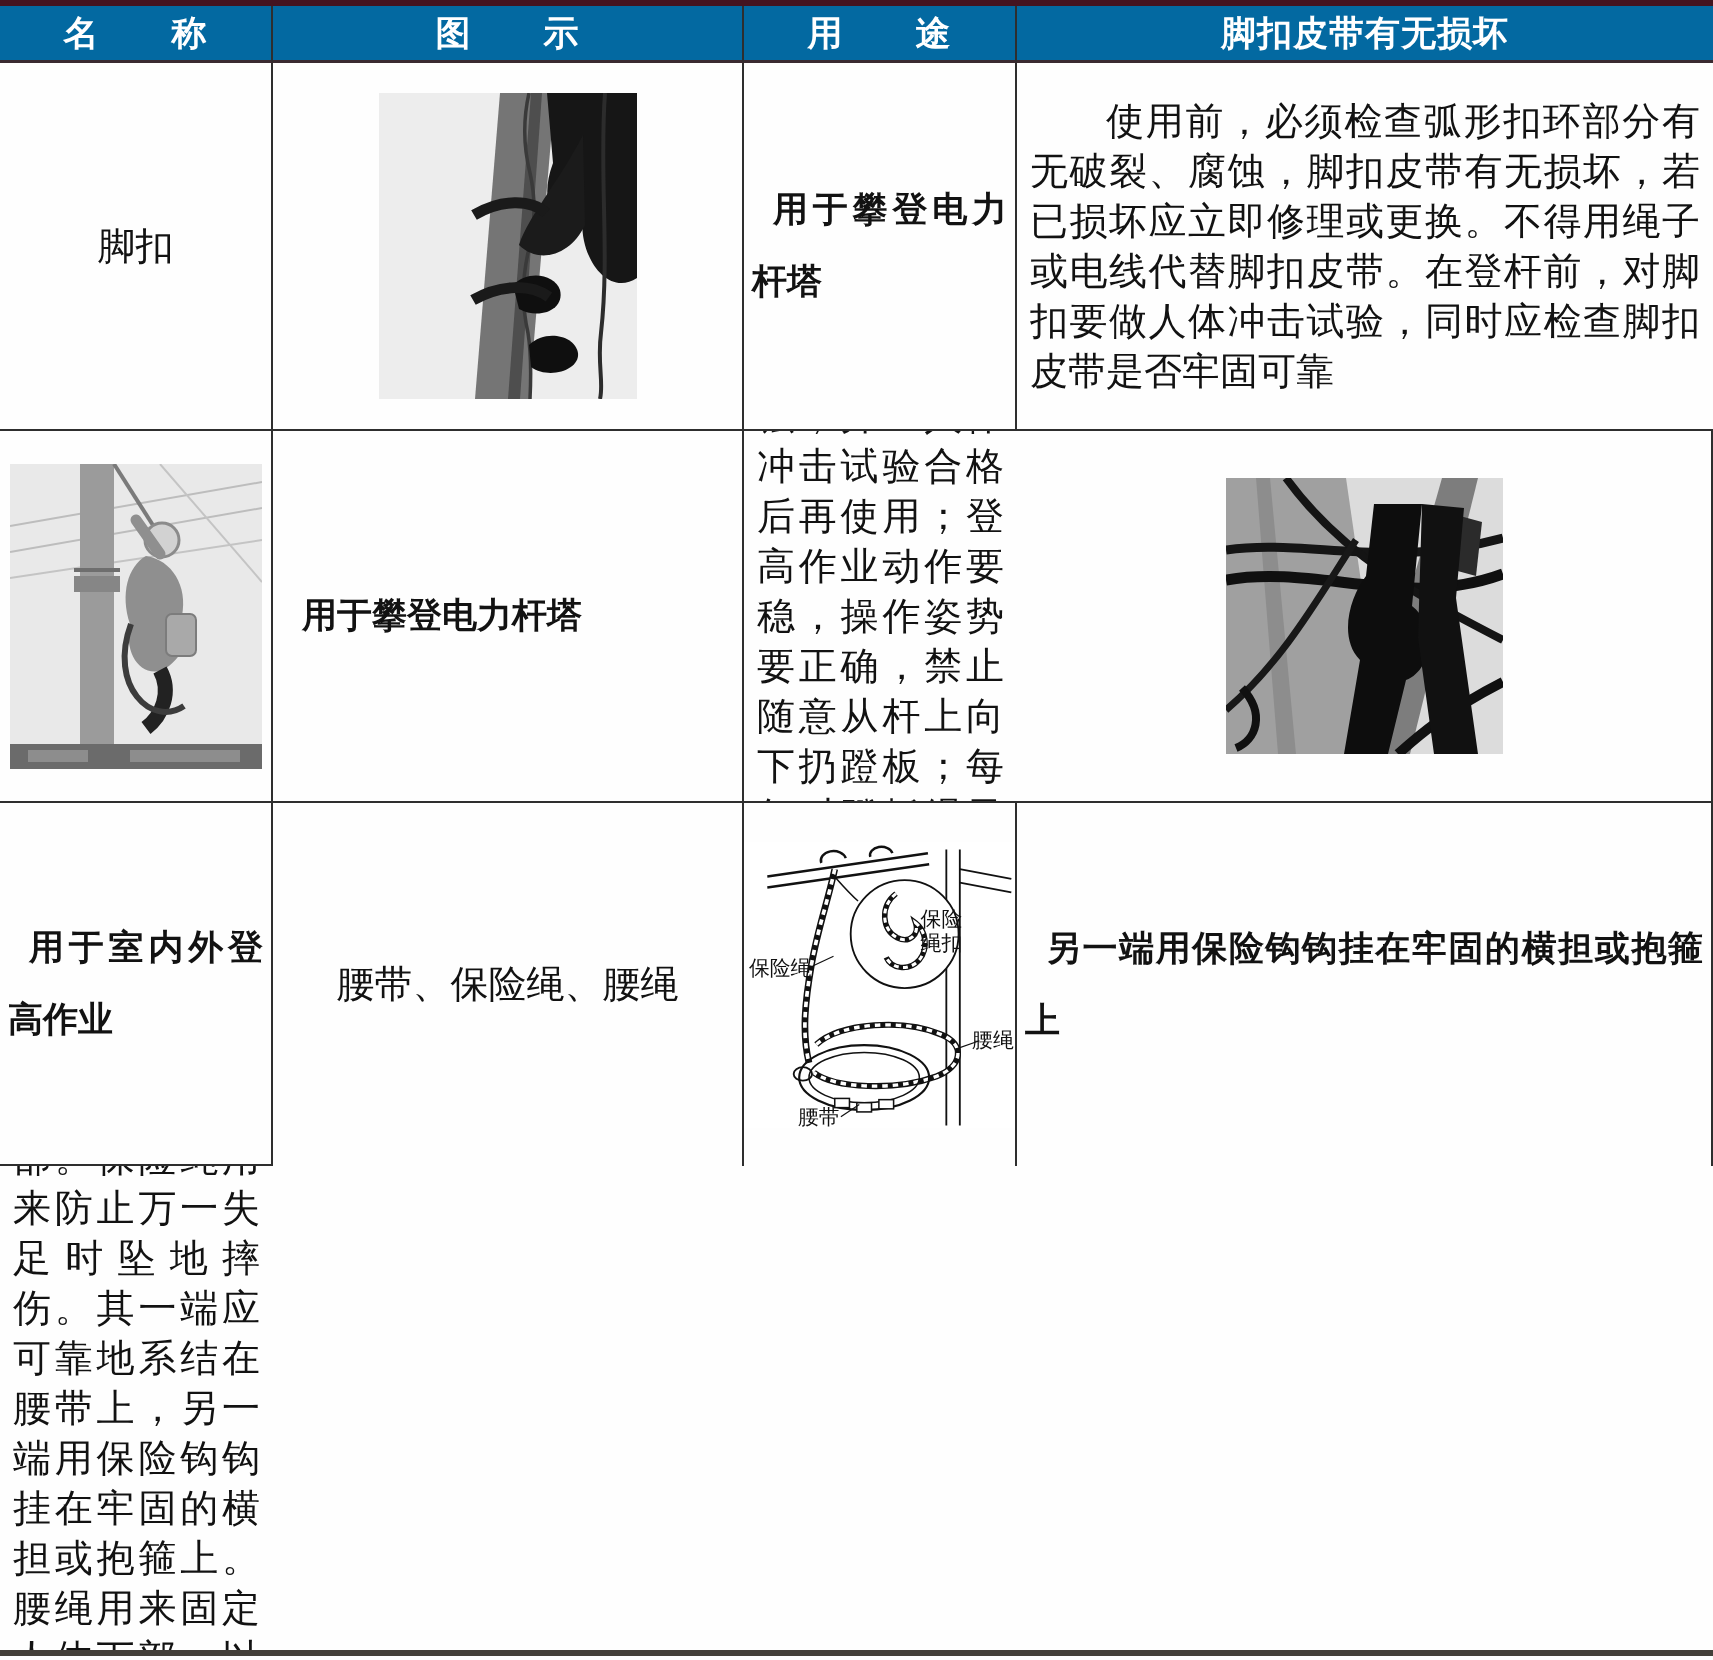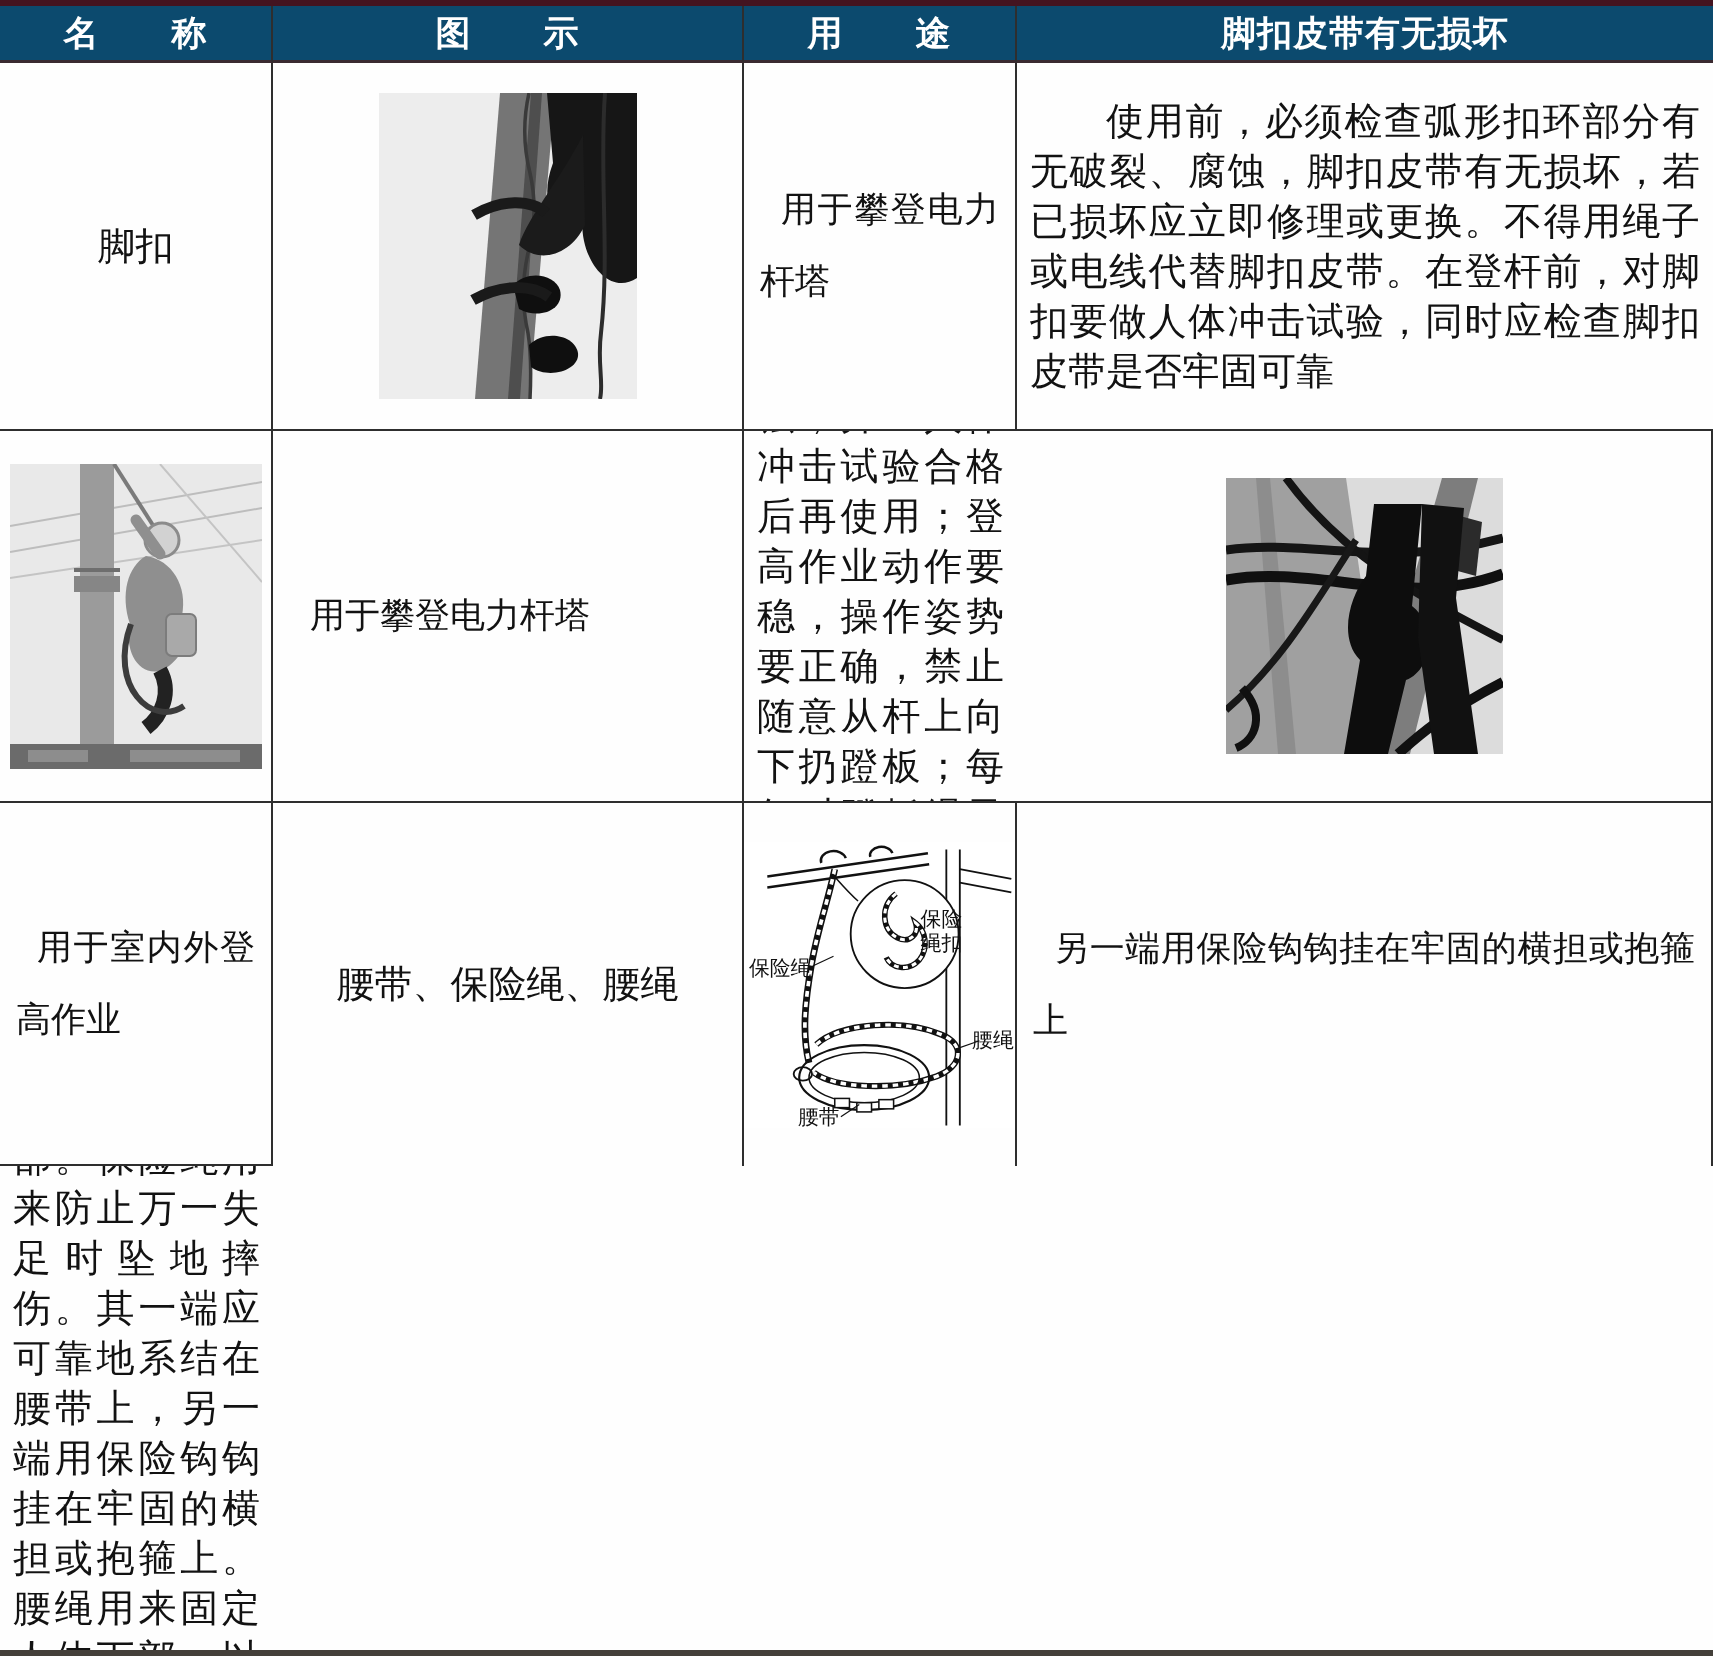--- a/index.html
+++ b/index.html
@@ -20,43 +20,44 @@
     width:1713px;
   }
   .cell{
     box-sizing:border-box;
     display:flex;align-items:center;justify-content:center;
     overflow:hidden;
   }
   .cv{border-right:2px solid #2e2e2e;}          
   .ch{border-bottom:2px solid #2e2e2e;}         
   .hcell{
-    background:#0c4a6e;
+    background:#0369a1;
     color:#ffffff;
     font-family:"Liberation Sans","DejaVu Sans",sans-serif;
     font-weight:700;
     font-size:35px;
     border-bottom:3px solid #3a2a30;
     letter-spacing:1px;
   }
   .name{
     font-size:38px;
     text-align:center;
     line-height:1.9;
     padding:0 10px;
   }
   .usage{
     width:100%;
     font-size:35px;
     line-height:2.05;
     text-align:justify;
     text-indent:0.6em;
     padding:0 8px;
-    margin:8px;
+    margin:0;
     word-break:break-all;
+    font-weight:bold;
   }
   .notes{
     width:100%;
     font-size:38px;
     line-height:50px;
     text-align:justify;
     text-indent:2em;
     padding:0 13px;
     margin:0;
     word-break:break-all;

